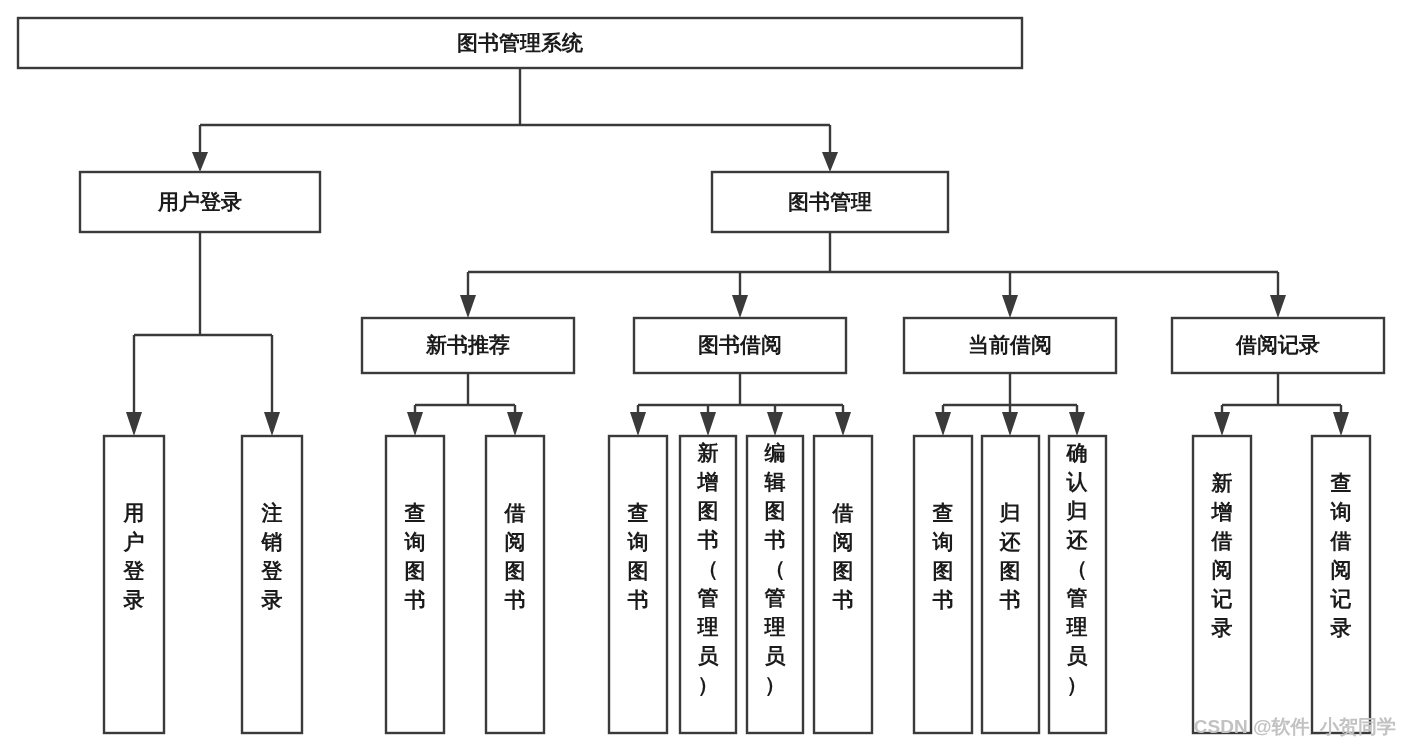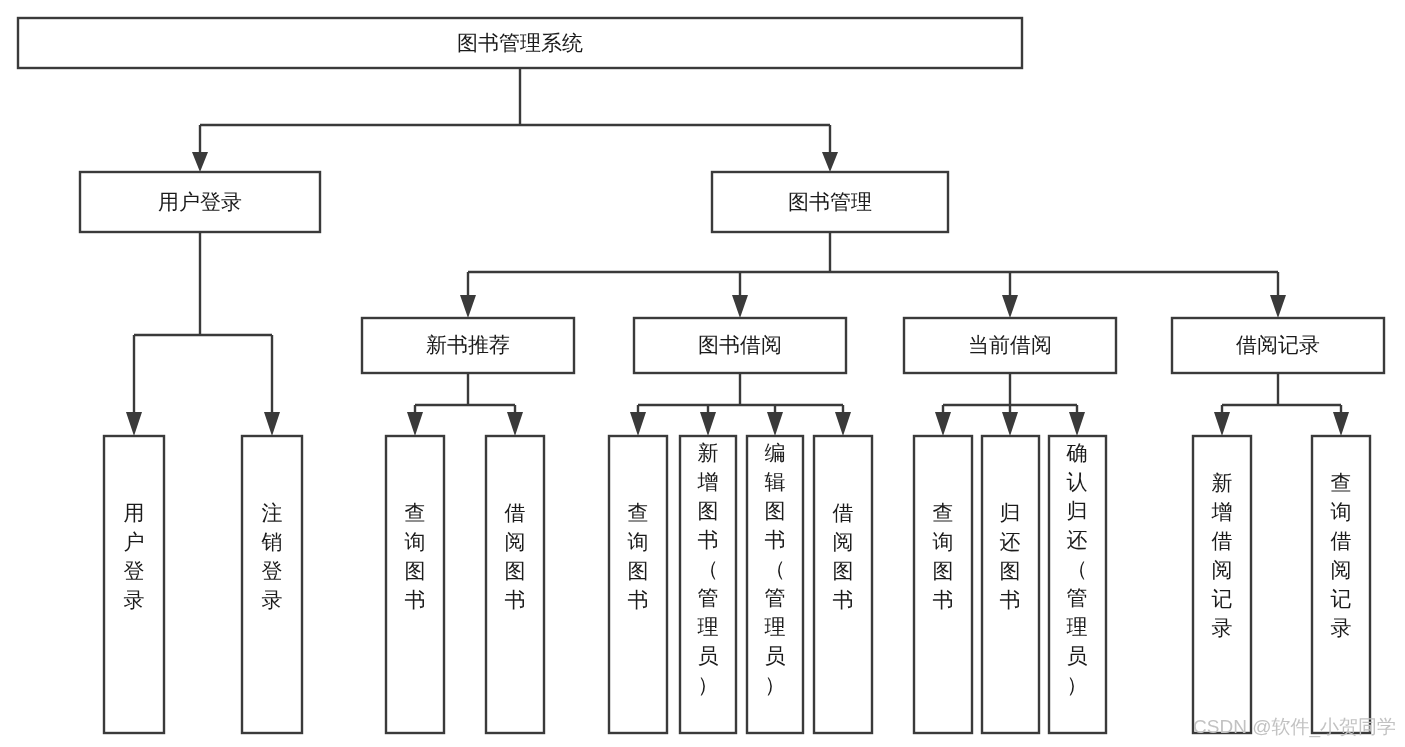--- a/index.html
+++ b/index.html
@@ -11,20 +11,21 @@
     width: 1405px;
     height: 747px;
     font-family: "Liberation Sans", "DejaVu Sans", sans-serif;
     overflow: hidden;
   }
   #diagram-root {
     position: relative;
     width: 1405px;
     height: 610px;
     background: #ffffff;
+    font-weight: bold;
   }
   svg.diagram-canvas {
     position: absolute;
     left: 0;
     top: 0;
     width: 1405px;
     height: 747px;
   }
   .node-box {
     fill: #ffffff;

